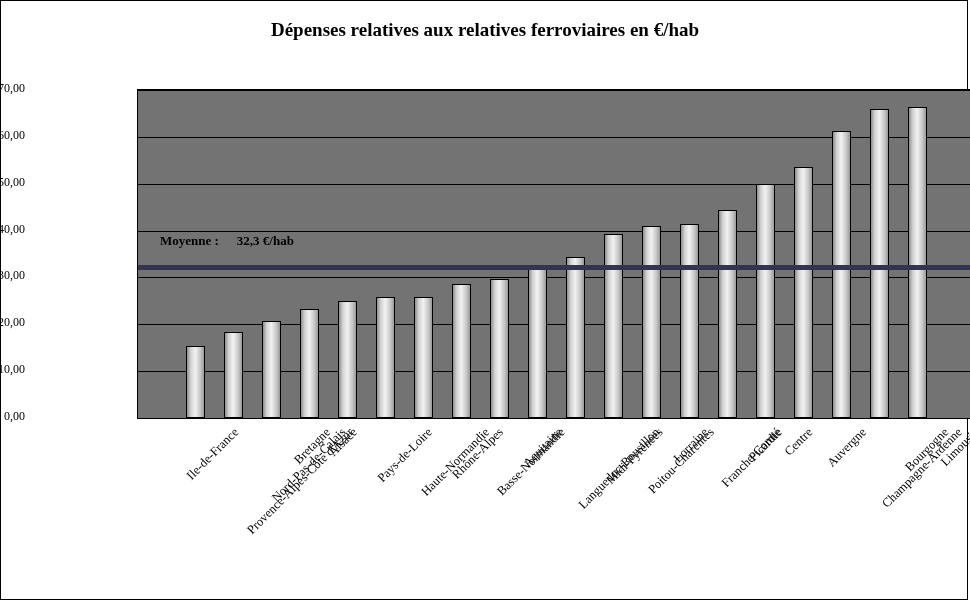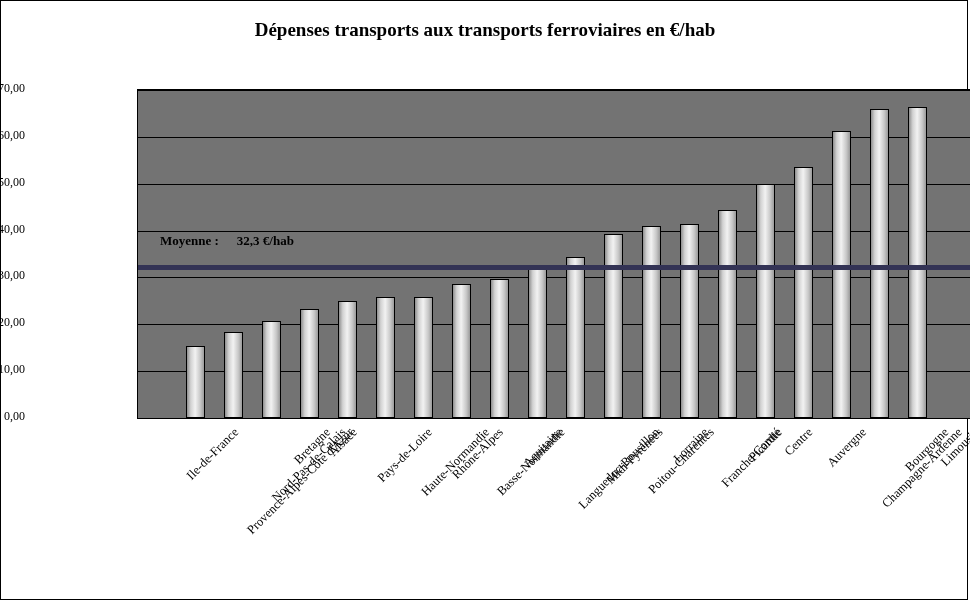--- a/index.html
+++ b/index.html
@@ -117,21 +117,21 @@
     transform-origin: right top;
     text-align: right;
     font-family: "Liberation Serif", serif;
   }
 </style>
 </head>
 <body>
 
 <div id="frame">
 
-  <div id="chart-title">Dépenses transports aux transports ferroviaires en €/hab</div>
+  <div id="chart-title">Dépenses relatives aux relatives ferroviaires en €/hab</div>
 
   <div id="yticks">
       <div class="ytick-label" style="top: 408px;">0,00</div>
       <div class="ytick-label" style="top: 361.143px;">10,00</div>
       <div class="ytick-label" style="top: 314.286px;">20,00</div>
       <div class="ytick-label" style="top: 267.429px;">30,00</div>
       <div class="ytick-label" style="top: 220.571px;">40,00</div>
       <div class="ytick-label" style="top: 173.714px;">50,00</div>
       <div class="ytick-label" style="top: 126.857px;">60,00</div>
       <div class="ytick-label" style="top: 80px;">70,00</div>

